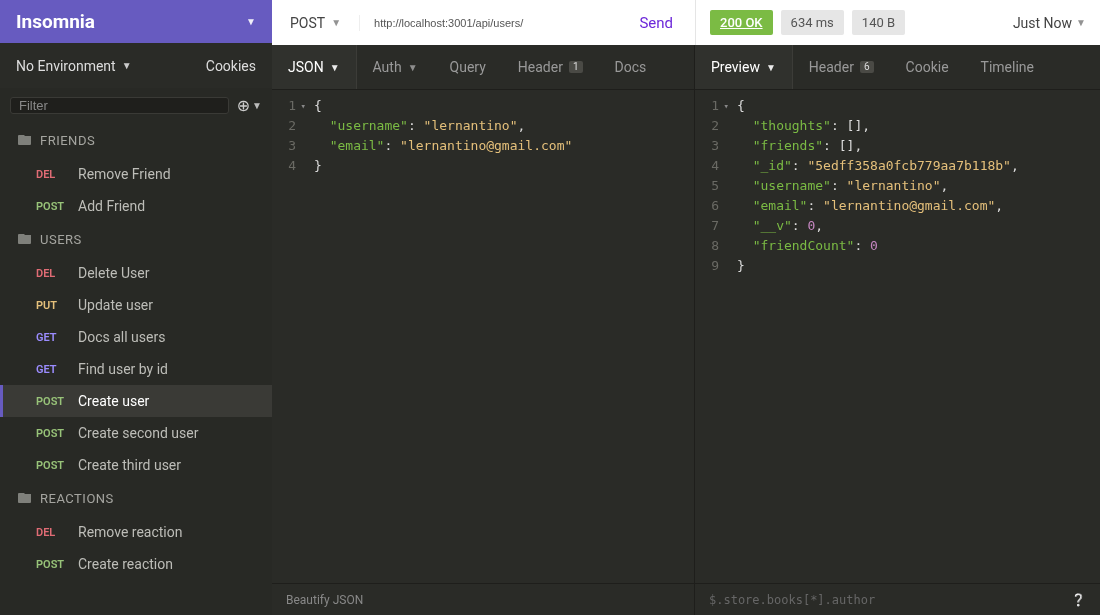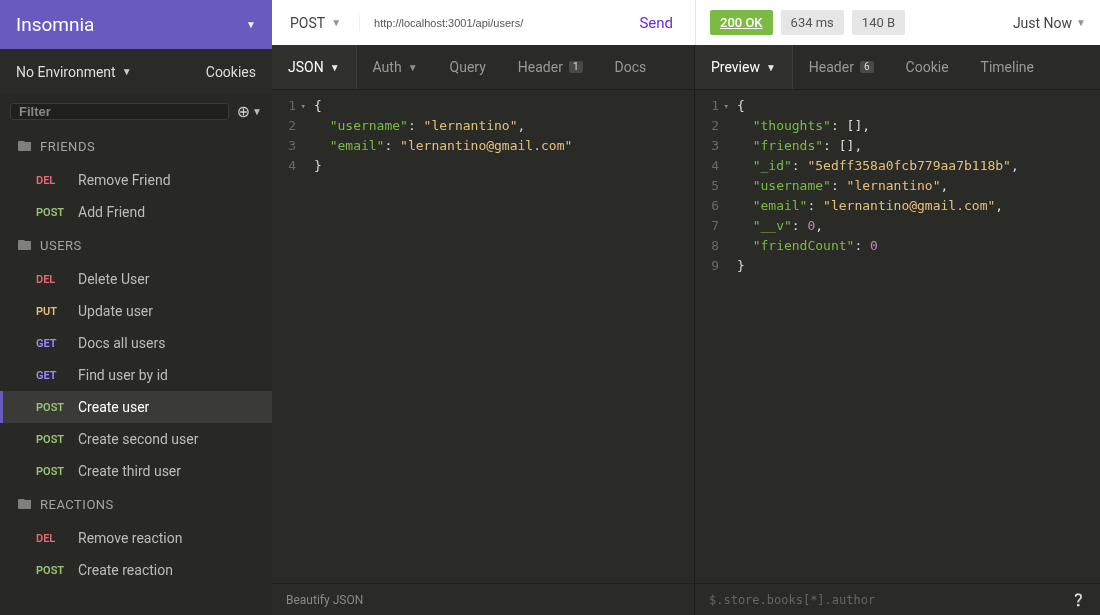--- a/index.html
+++ b/index.html
@@ -1,23 +1,23 @@
 <!DOCTYPE html>
 <html><head>
 <meta charset="utf-8">
 <style>
   * { box-sizing: border-box; margin: 0; padding: 0; }
   html, body { width: 1100px; height: 615px; font-family: -apple-system, BlinkMacSystemFont, "Segoe UI", Roboto, sans-serif; overflow: hidden; background: #282925; }
   .app { display: flex; width: 100%; height: 100%; }
   .sidebar { width: 272px; display: flex; flex-direction: column; background: #282925; color: #c5c5c5; }
-  .sb-header { height: 49px; background: #675BC0; display: flex; align-items: center; padding: 0 16px; color: #fff; font-size: 19px; font-weight: 400; justify-content: space-between; }
+  .sb-header { height: 43px; background: #675BC0; display: flex; align-items: center; padding: 0 16px; color: #fff; font-size: 19px; font-weight: 700; justify-content: space-between; }
   .sb-env { height: 45px; background: #2a2b27; display: flex; align-items: center; justify-content: space-between; padding: 0 16px; font-size: 14px; color: #ddd; }
   .sb-env-left { display: flex; align-items: center; gap: 6px; }
   .sb-filter { padding: 8px 10px; display: flex; align-items: center; gap: 8px; }
-  .sb-filter input { flex: 1; background: #1f1f1c; border: 1px solid #3a3a36; border-radius: 3px; color: #fdba74; padding: 0 8px; font-size: 13px; font-weight: bold; }
+  .sb-filter input { flex: 1; background: #1f1f1c; border: 1px solid #3a3a36; border-radius: 3px; color: #fdba74; padding: 0 8px; font-size: 13px; }
   .sb-filter input::placeholder { color: #888; }
   .sb-filter-actions { display: flex; align-items: center; gap: 6px; color: #ccc; font-size: 16px; }
   .sb-list { flex: 1; overflow: auto; font-size: 14px; }
   .folder { display: flex; align-items: center; gap: 8px; padding: 10px 18px; color: #a5a5a0; font-size: 13px; letter-spacing: .5px; }
   .req { display: flex; align-items: center; gap: 10px; padding: 8px 18px 8px 36px; cursor: pointer; }
   .req.active { background: #3a3a36; border-left: 3px solid #675BC0; padding-left: 33px; }
   .req.active .req-label { color: #fff; }
   .req-method { font-size: 11px; font-weight: 600; min-width: 32px; }
   .req-label { color: #bdbdb8; }
   .m-DEL { color: #e06c75; }

